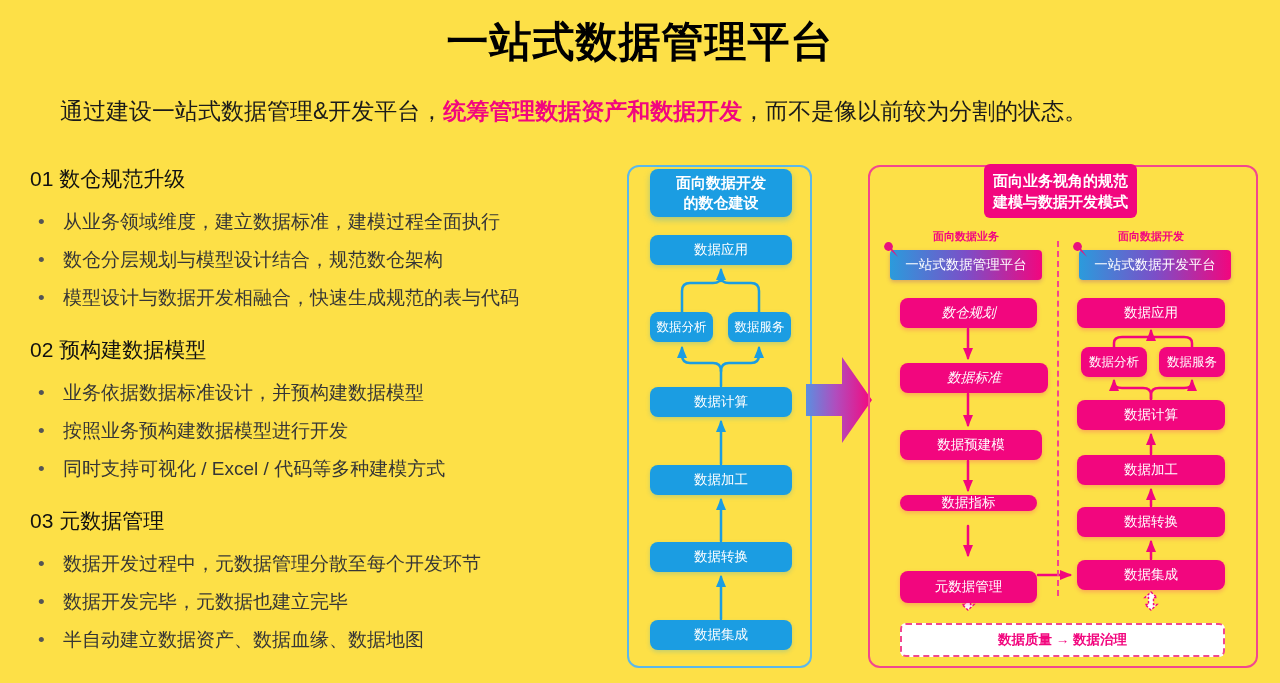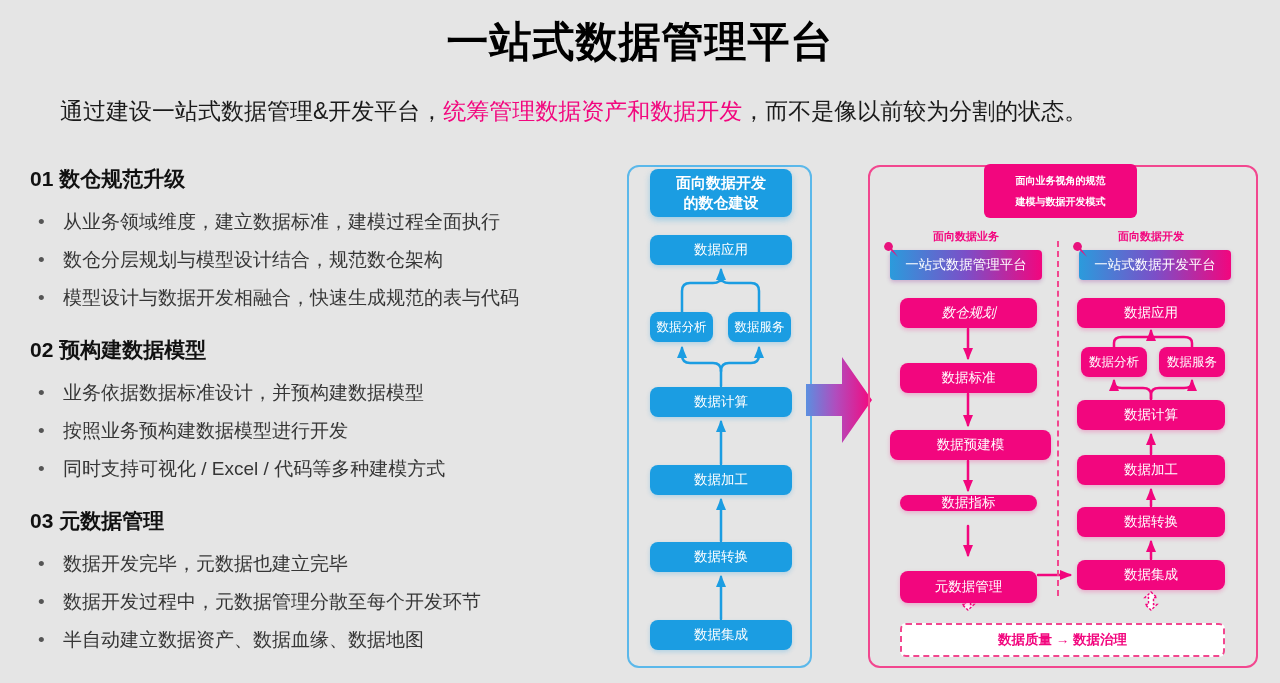--- a/index.html
+++ b/index.html
@@ -1,30 +1,30 @@
 <!DOCTYPE html>
 <html style="--blue: #1B9DE2; --blueBorder: #5BB8EA; --pink: #F2067E; --pinkBorder: #F2478F; --text: #363636;"><head>
 <meta charset="utf-8">
 <style>
   :root{
     --blue:#1B9DE2; --blueBorder:#5BB8EA; --pink:#F2067E; --pinkBorder:#F2478F; --text:#363636;
   }
   *{box-sizing:border-box; margin:0; padding:0;}
   html,body{background:#fff;}
   body{font-family:"Liberation Sans","DejaVu Sans",sans-serif;}
-  .slide{position:relative; width:1280px; height:683px; background:#e5e5e5; overflow:hidden;padding-left:25px;}
+  .slide{position:relative; width:1280px; height:683px; background:#fde047; overflow:hidden;padding-left:25px;}
 
   .title{position:absolute; top:14px; left:0; width:100%; text-align:center;
          font-size:42px; font-weight:700; color:#000; letter-spacing:1px;}
   .subtitle{position:absolute; top:96px; left:60px; font-size:23px; color:#1a1a1a;}
-  .subtitle .hl{color:var(--pink); font-weight:400;}
+  .subtitle .hl{color:var(--pink); font-weight:700;}
 
   .left-col{position:absolute; left:30px; top:165px; width:580px;}
   .section{margin-bottom:25px;}
-  .section h3{font-size:21px; font-weight:700; color:#111; margin-bottom:16px;}
+  .section h3{font-size:21px; font-weight:400; color:#111; margin-bottom:16px;}
   .section ul{list-style:none;}
   .section li{position:relative; padding-left:33px; font-size:19px; line-height:26px;
               color:var(--text); margin-bottom:12px;}
   .section li::before{content:"•"; position:absolute; left:8px; top:0; color:#555;}
 
   
   .blue-diagram{position:absolute; left:627px; top:165px; width:185px; height:503px;
                 border:2px solid var(--blueBorder); border-radius:12px;}
   .bnode{position:absolute; background:var(--blue); color:#fff; border-radius:8px;
          display:flex; align-items:center; justify-content:center; font-size:13.5px;
@@ -35,21 +35,21 @@
            line-height:20px; box-shadow:0 3px 6px rgba(27,157,226,.35);}
   .conn{position:absolute; left:0; top:0; pointer-events:none;}
 
   
   .big-arrow{position:absolute; left:806px; top:357px;}
 
   
   .pink-diagram{position:absolute; left:868px; top:165px; width:390px; height:503px;
                 border:2px solid var(--pinkBorder); border-radius:12px;}
   .pheader{position:absolute; left:114px; top:-3px; width:153px; height:54px;
-           background:var(--pink); color:#fff; border-radius:6px; font-size:10px; font-weight:700;
+           background:var(--pink); color:#fff; border-radius:6px; font-size:15px; font-weight:700;
            display:flex; flex-direction:column; align-items:center; justify-content:center;
            line-height:21px;}
   .pcol-label{position:absolute; top:62px; width:152px; text-align:center;
               color:var(--pink); font-size:11px; font-weight:700;}
   .grad-bar{position:absolute; top:83px; width:152px; height:30px; border-radius:4px;
             background:linear-gradient(90deg,#2B9BDC 0%,#7B4FC8 50%,#F2067E 100%);
             color:#fff; font-size:13.5px; display:flex; align-items:center; justify-content:center;
             box-shadow:0 2px 4px rgba(140,40,150,.3);}
   .pin{position:absolute; left:-8px; top:-10px;}
   .divider{position:absolute; left:187px; top:74px; height:355px; border-left:2px dashed var(--pinkBorder);}
@@ -84,22 +84,22 @@
       <h3>02 预构建数据模型</h3>
       <ul>
         <li>业务依据数据标准设计，并预构建数据模型</li>
         <li>按照业务预构建数据模型进行开发</li>
         <li>同时支持可视化 / Excel / 代码等多种建模方式</li>
       </ul>
     </div>
     <div class="section">
       <h3>03 元数据管理</h3>
       <ul>
+        <li>数据开发过程中，元数据管理分散至每个开发环节</li>
         <li>数据开发完毕，元数据也建立完毕</li>
-        <li>数据开发过程中，元数据管理分散至每个开发环节</li>
         <li>半自动建立数据资产、数据血缘、数据地图</li>
       </ul>
     </div>
   </div>
 
   <div class="blue-diagram">
     <svg class="conn" width="185" height="503" viewBox="0 0 185 503">
       <defs>
         <marker id="mb" markerWidth="12" markerHeight="10" refX="10" refY="5" orient="auto" markerUnits="userSpaceOnUse">
           <path d="M0,0 L12,5 L0,10 z" fill="#1B9DE2"></path>
@@ -197,22 +197,22 @@
     </div>
     <div class="grad-bar" style="left:209px;">
       <svg class="pin" width="18" height="18" viewBox="0 0 18 18">
         <circle cx="6.5" cy="6.5" r="4.4" fill="#E8127D"></circle>
         <path d="M8,9.5 L16,17 L9.5,8 Z" fill="#E8127D"></path>
       </svg>
       <span>一站式数据开发平台</span>
     </div>
 
     <div class="pnode" style="left:30px; top:131px; width:137px; height:30px;font-style:italic;">数仓规划</div>
-    <div class="pnode" style="left:30px; top:196px; width:137px; height:30px;">数据标准</div>
-    <div class="pnode" style="left:20px; top:263px; width:161px; height:30px;">数据预建模</div>
+    <div class="pnode" style="left:30px; top:196px; width:148px; height:30px;font-style:italic;">数据标准</div>
+    <div class="pnode" style="left:30px; top:263px; width:142px; height:30px;">数据预建模</div>
     <div class="pnode" style="left:30px; top:328px; width:137px; height:16px;">数据指标</div>
     <div class="pnode" style="left:30px; top:385px; width:137px; height:32px;margin-top:19px;">元数据管理</div>
 
     <div class="pnode" style="left:207px; top:131px; width:148px; height:30px;">数据应用</div>
     <div class="pnode" style="left:211px; top:180px; width:66px; height:30px; font-size:12.5px;">数据分析</div>
     <div class="pnode" style="left:289px; top:180px; width:66px; height:30px; font-size:12.5px;">数据服务</div>
     <div class="pnode" style="left:207px; top:233px; width:148px; height:30px;">数据计算</div>
     <div class="pnode" style="left:207px; top:288px; width:148px; height:30px;">数据加工</div>
     <div class="pnode" style="left:207px; top:340px; width:148px; height:30px;">数据转换</div>
     <div class="pnode" style="left:207px; top:393px; width:148px; height:30px;">数据集成</div>

